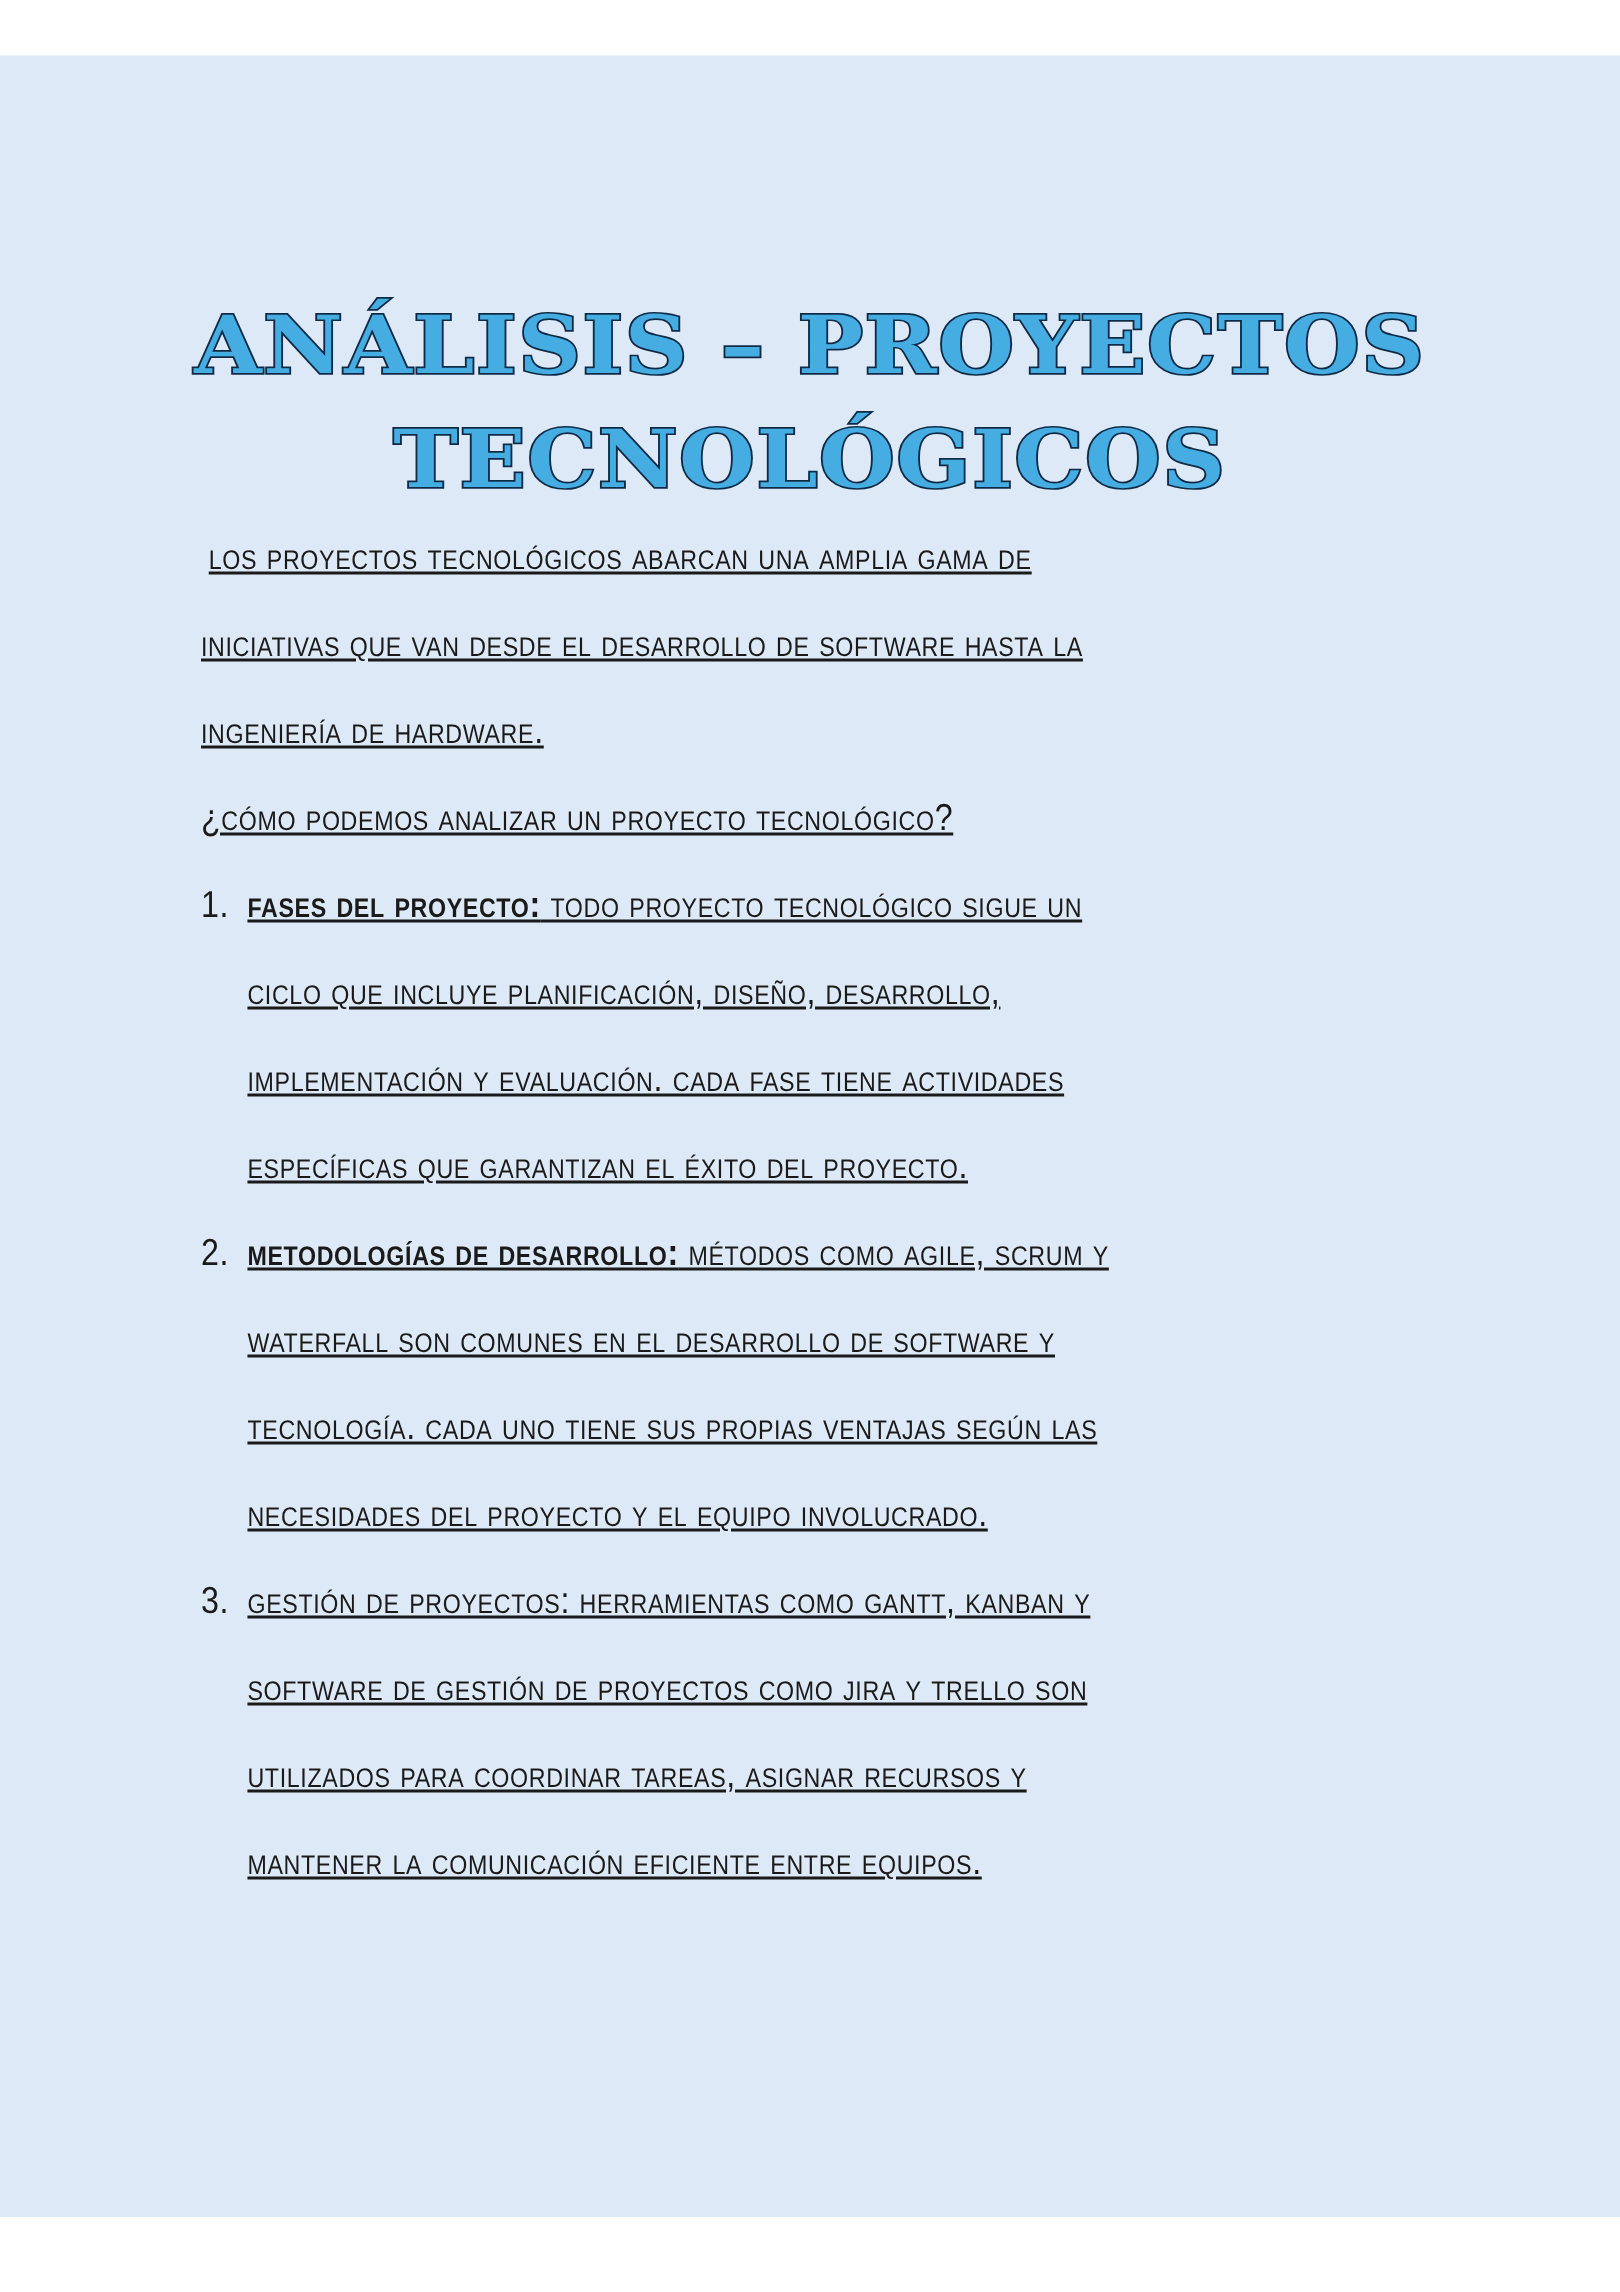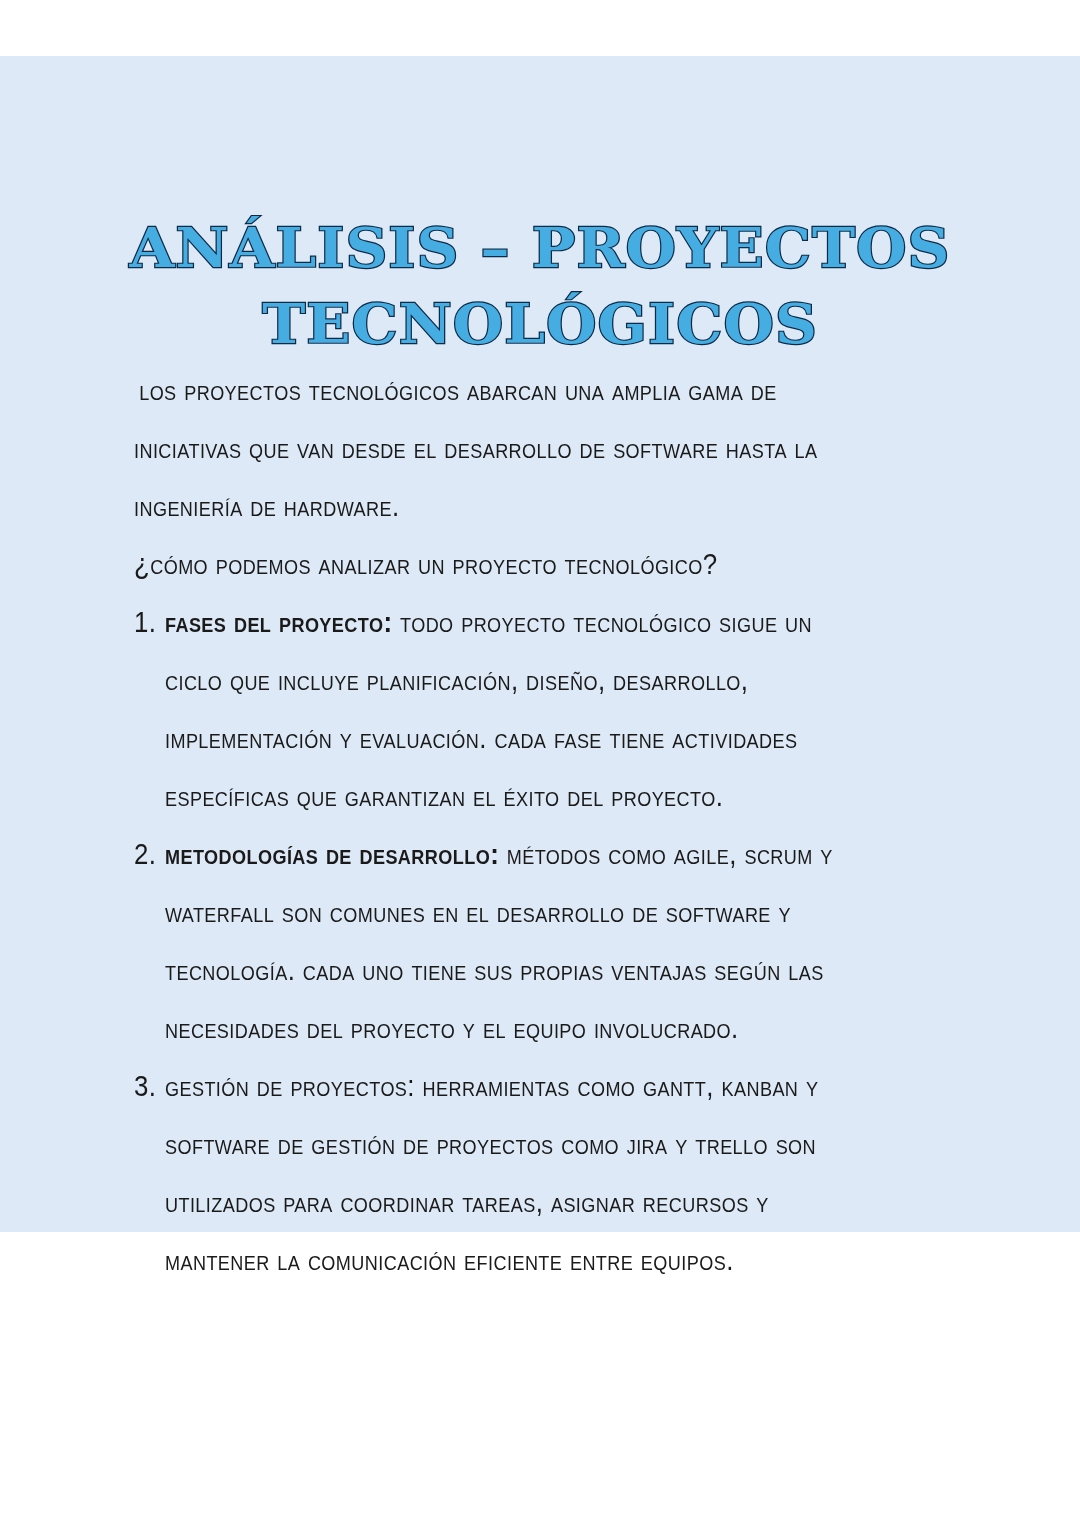--- a/index.html
+++ b/index.html
@@ -9,23 +9,23 @@
     }
     body {
       width: 1080px;
       height: 1528px;
       position: relative;
       overflow: hidden;
     }
     .page {
       position: absolute;
       left: 0;
-      top: 56px;
+      top: 37px;
       width: 1080px;
-      height: 1176px;
+      height: 1441px;
       background: #dde9f6;
     }
     .title {
       position: absolute;
       left: 0;
       top: 155px;
       width: 1080px;
       text-align: center;
       font-family: "DejaVu Serif", serif;
       font-weight: bold;
@@ -40,22 +40,23 @@
       display: block;
       transform: scaleY(0.92);
     }
     .body-text {
       position: absolute;
       left: 134px;
       top: 305px;
       width: 860px;
       font-family: "Liberation Sans", sans-serif;
       color: #1a1a1a;
-      font-size: 30px;
+      font-size: 25px;
       letter-spacing: 0.5px;
+      text-decoration: underline;
     }
     .row {
       height: 58px;
       line-height: 58px;
       white-space: nowrap;
       font-variant: small-caps;
       text-transform: lowercase;
       transform: scaleX(0.86);
       transform-origin: left center;
     }

